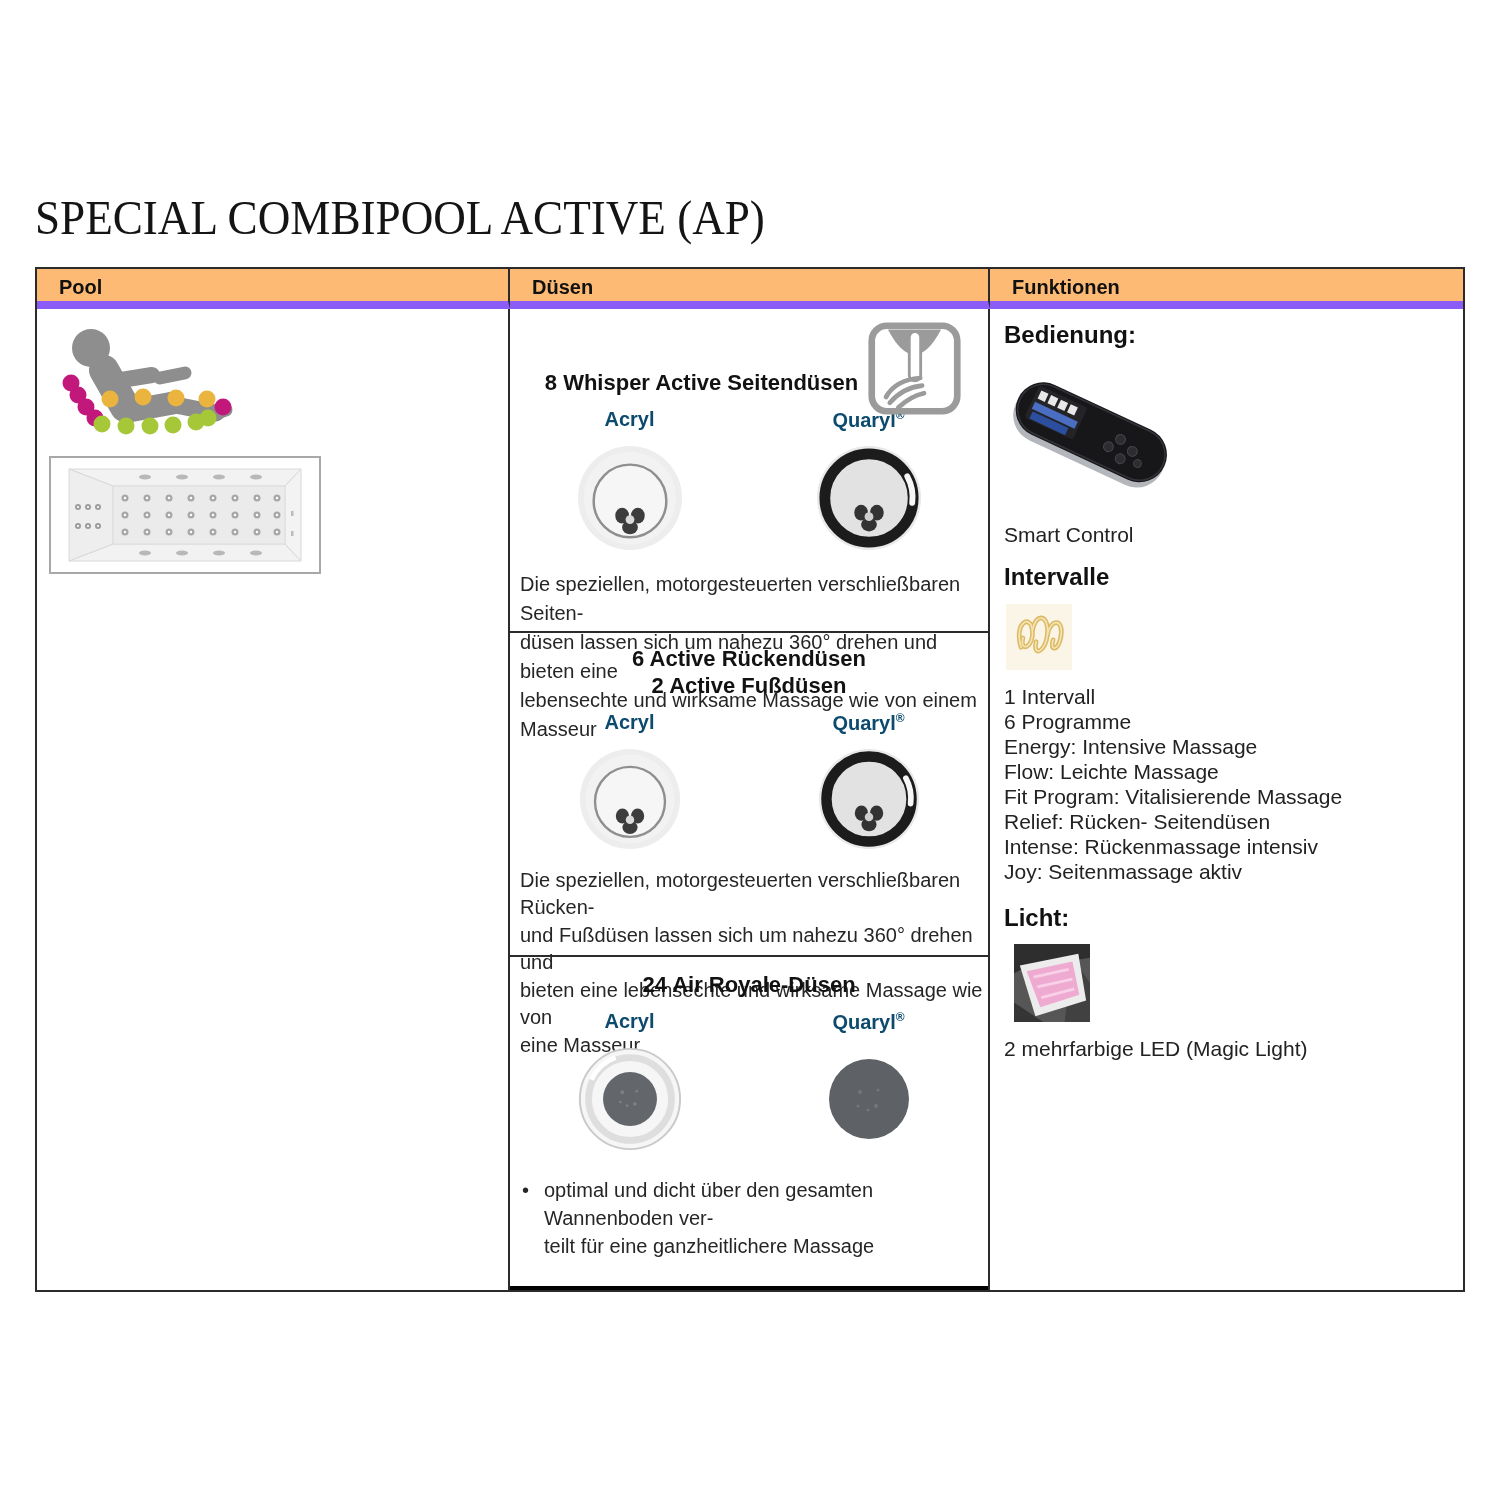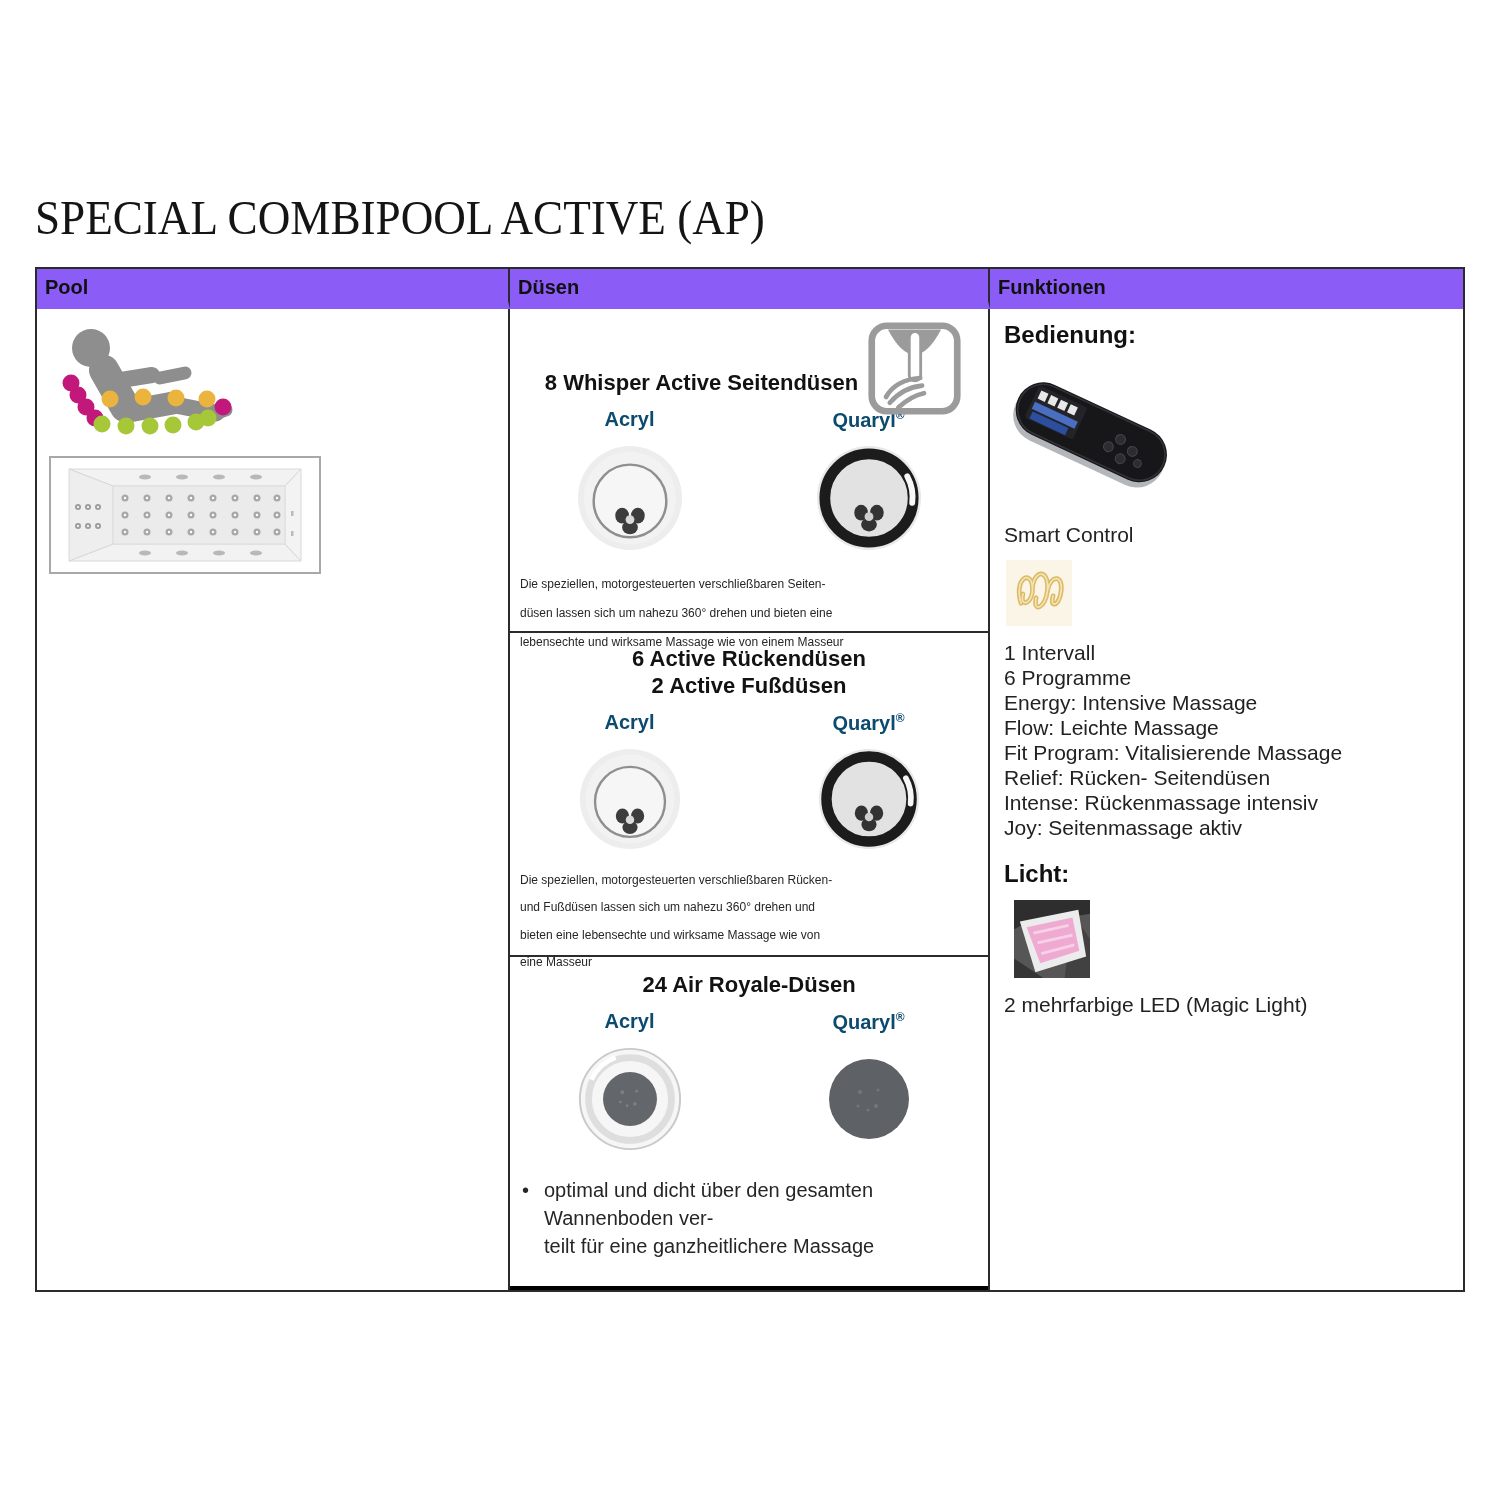--- a/index.html
+++ b/index.html
@@ -12,22 +12,22 @@
     position:absolute;left:35px;top:190px;
     font-family:"Liberation Serif",serif;font-size:48px;font-weight:400;color:#141414;
     transform:scaleX(.94);transform-origin:left top;white-space:nowrap;
   }
   .catalog-table{
     position:absolute;left:35px;top:267px;width:1430px;height:1025px;
     border:2px solid #2b2b2b;box-sizing:border-box;background:#fff;
     display:grid;grid-template-columns:473px 480px 1fr;grid-template-rows:40px 1fr;
   }
   .th{
-    background:#8b5cf6;border-bottom:8px solid #8b5cf6;box-sizing:border-box;
-    font-weight:bold;font-size:20px;line-height:37px;padding-left:8px;color:#111;
+    background:#fdba74;border-bottom:8px solid #8b5cf6;box-sizing:border-box;
+    font-weight:bold;font-size:20px;line-height:37px;padding-left:22px;color:#111;
   }
   .cb{border-right:2px solid #2b2b2b;}
   .cell{box-sizing:border-box;overflow:hidden;position:relative;}
 
   
   .pool-cell{padding:16px 10px 0 10px;}
   .person-svg{display:block;margin:2px 0 0 4px;}
   .pool-caption{font-weight:bold;font-size:20px;margin:18px 0 0 2px;color:#151515;}
   .tub-svg{display:block;margin:17px 0 0 2px;}
 
@@ -39,21 +39,21 @@
   .d-title{text-align:center;font-weight:bold;font-size:22px;color:#121212;line-height:27px;}
   .d-sec1 .d-title{margin-top:60px;padding-right:95px;}
   .d-sec2 .d-title{margin-top:12px;}
   .d-sec3 .d-title{margin-top:14px;}
   .whisper-box{position:absolute;top:12px;right:26px;}
   .mat-row{display:flex;margin-top:12px;}
   .mat{flex:1;text-align:center;font-weight:bold;font-size:20px;color:#0c4a6e;}
   .mat sup{font-size:12px;}
   .jet-row{display:flex;margin-top:12px;align-items:center;}
   .jet{flex:1;display:flex;justify-content:center;align-items:center;}
-  .d-desc{font-size:12px;line-height:27.5px;color:#262626;margin:16px 0 0 0;padding-left:10px;}
+  .d-desc{font-size:20px;line-height:27.5px;color:#262626;margin:16px 0 0 0;padding-left:10px;}
   .d-sec1 .d-desc{margin-top:18px;line-height:29px;}
   .bullet-row{display:flex;margin-top:24px;padding-left:12px;font-size:20px;line-height:28px;color:#262626;}
   .bullet-char{width:22px;flex:none;}
 
   
   .func-cell{padding:12px 10px 0 14px;}
   .f-h{font-weight:bold;font-size:24px;color:#111;}
   .remote-svg{display:block;margin:14px 0 0 0;}
   .f-text{font-size:21px;color:#222;}
   .smart{margin-top:12px;}
@@ -363,20 +363,21 @@
           <circle cx="30" cy="-8" r="5"></circle>
             <circle cx="46" cy="-2" r="5"></circle>
           <circle cx="38" cy="10" r="5"></circle>
             <circle cx="22" cy="4" r="5"></circle>
             <circle cx="56" cy="7" r="4"></circle>
         </g>
       </g>
     </svg>
     <div class="f-text smart">Smart Control</div>
 
+    <div class="f-h intervalle">Intervalle</div>
     <svg class="wave-svg" width="66" height="66" viewBox="0 0 70 70">
       <rect width="70" height="70" fill="#faf5e7"></rect>
       <g fill="none" stroke-linecap="round">
         <path d="M16,46 C8,20 26,10 28,28 C30,46 14,52 18,36" stroke="#dcb964" stroke-width="5"></path>
         <path d="M28,28 C32,8 46,12 44,32 C42,52 28,56 32,40" stroke="#dcb964" stroke-width="5"></path>
         <path d="M44,32 C48,14 62,16 58,36 C55,50 46,50 50,38" stroke="#dcb964" stroke-width="5"></path>
         <path d="M16,46 C8,20 26,10 28,28 C30,46 14,52 18,36" stroke="#f3e4b2" stroke-width="1.8"></path>
         <path d="M28,28 C32,8 46,12 44,32 C42,52 28,56 32,40" stroke="#f3e4b2" stroke-width="1.8"></path>
         <path d="M44,32 C48,14 62,16 58,36 C55,50 46,50 50,38" stroke="#f3e4b2" stroke-width="1.8"></path>
       </g>

